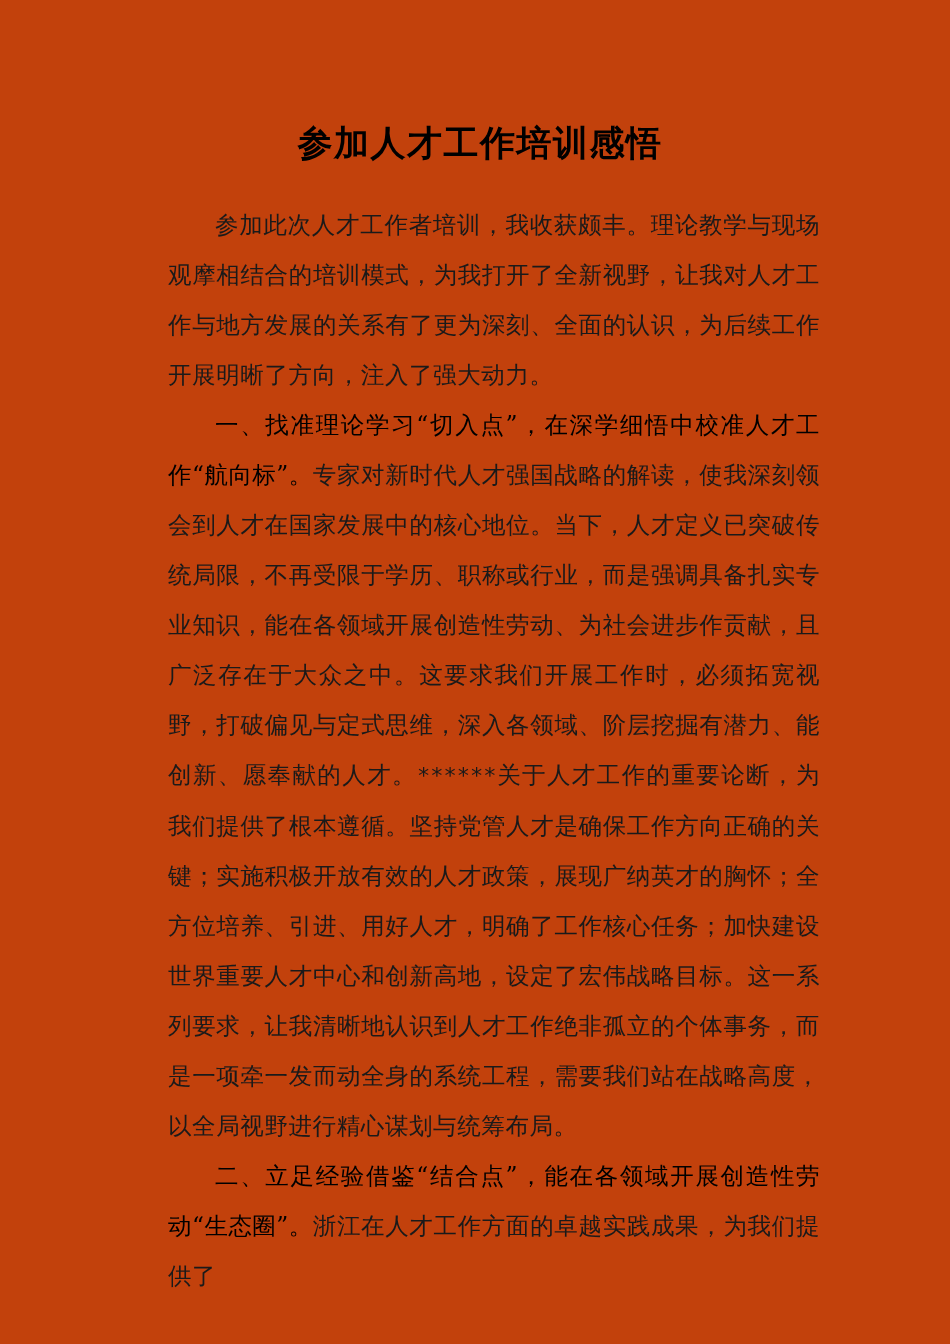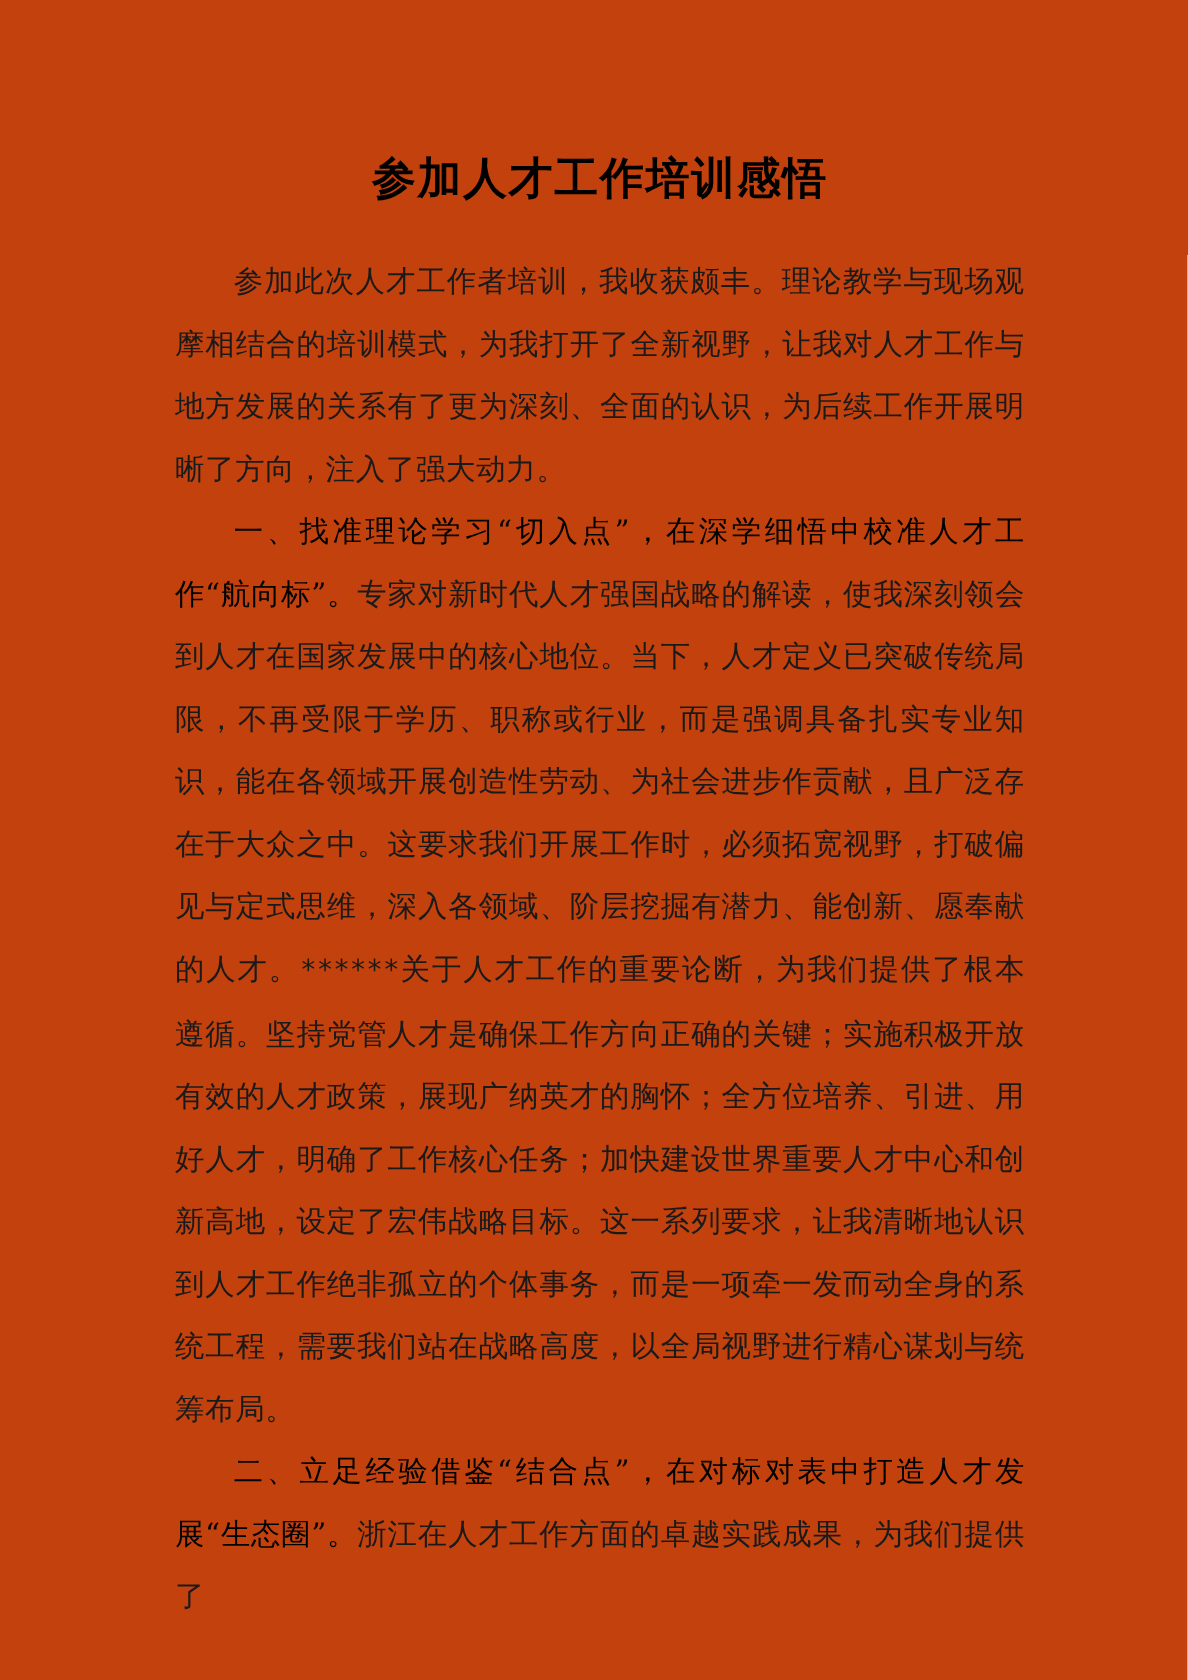--- a/index.html
+++ b/index.html
@@ -50,20 +50,21 @@
     margin: 0;
     letter-spacing: 0.6px;
   }
 
   .para.first-para {
     margin-top: 36px;
   }
 
   .indent {
     text-indent: 2em;
+    margin-left: 28px;
   }
 
   .heading-run {
     font-weight: 400;
     color: #000000;
     letter-spacing: 0.4px;
   }
 
   .body-run {
     font-weight: 400;
@@ -85,17 +86,17 @@
 
     <p class="para first-para indent">
       <span class="body-run">参加此次人才工作者培训，我收获颇丰。理论教学与现场观摩相结合的培训模式，为我打开了全新视野，让我对人才工作与地方发展的关系有了更为深刻、全面的认识，为后续工作开展明晰了方向，注入了强大动力。</span>
     </p>
 
     <p class="para indent">
       <span class="heading-run">一、找准理论学习“切入点”，在深学细悟中校准人才工作“航向标”。</span><span class="body-run">专家对新时代人才强国战略的解读，使我深刻领会到人才在国家发展中的核心地位。当下，人才定义已突破传统局限，不再受限于学历、职称或行业，而是强调具备扎实专业知识，能在各领域开展创造性劳动、为社会进步作贡献，且广泛存在于大众之中。这要求我们开展工作时，必须拓宽视野，打破偏见与定式思维，深入各领域、阶层挖掘有潜力、能创新、愿奉献的人才。</span><span class="asterisks">******</span><span class="body-run">关于人才工作的重要论断，为我们提供了根本遵循。坚持党管人才是确保工作方向正确的关键；实施积极开放有效的人才政策，展现广纳英才的胸怀；全方位培养、引进、用好人才，明确了工作核心任务；加快建设世界重要人才中心和创新高地，设定了宏伟战略目标。这一系列要求，让我清晰地认识到人才工作绝非孤立的个体事务，而是一项牵一发而动全身的系统工程，需要我们站在战略高度，以全局视野进行精心谋划与统筹布局。</span>
     </p>
 
     <p class="para indent">
-      <span class="heading-run">二、立足经验借鉴“结合点”，在对标对表中打造人才发展“生态圈”。</span><span class="body-run">浙江在人才工作方面的卓越实践成果，为我们提供了</span>
+      <span class="heading-run">二、立足经验借鉴“结合点”，能在各领域开展创造性劳动“生态圈”。</span><span class="body-run">浙江在人才工作方面的卓越实践成果，为我们提供了</span>
     </p>
 
   </div>
 </div>
 
 </body></html>

